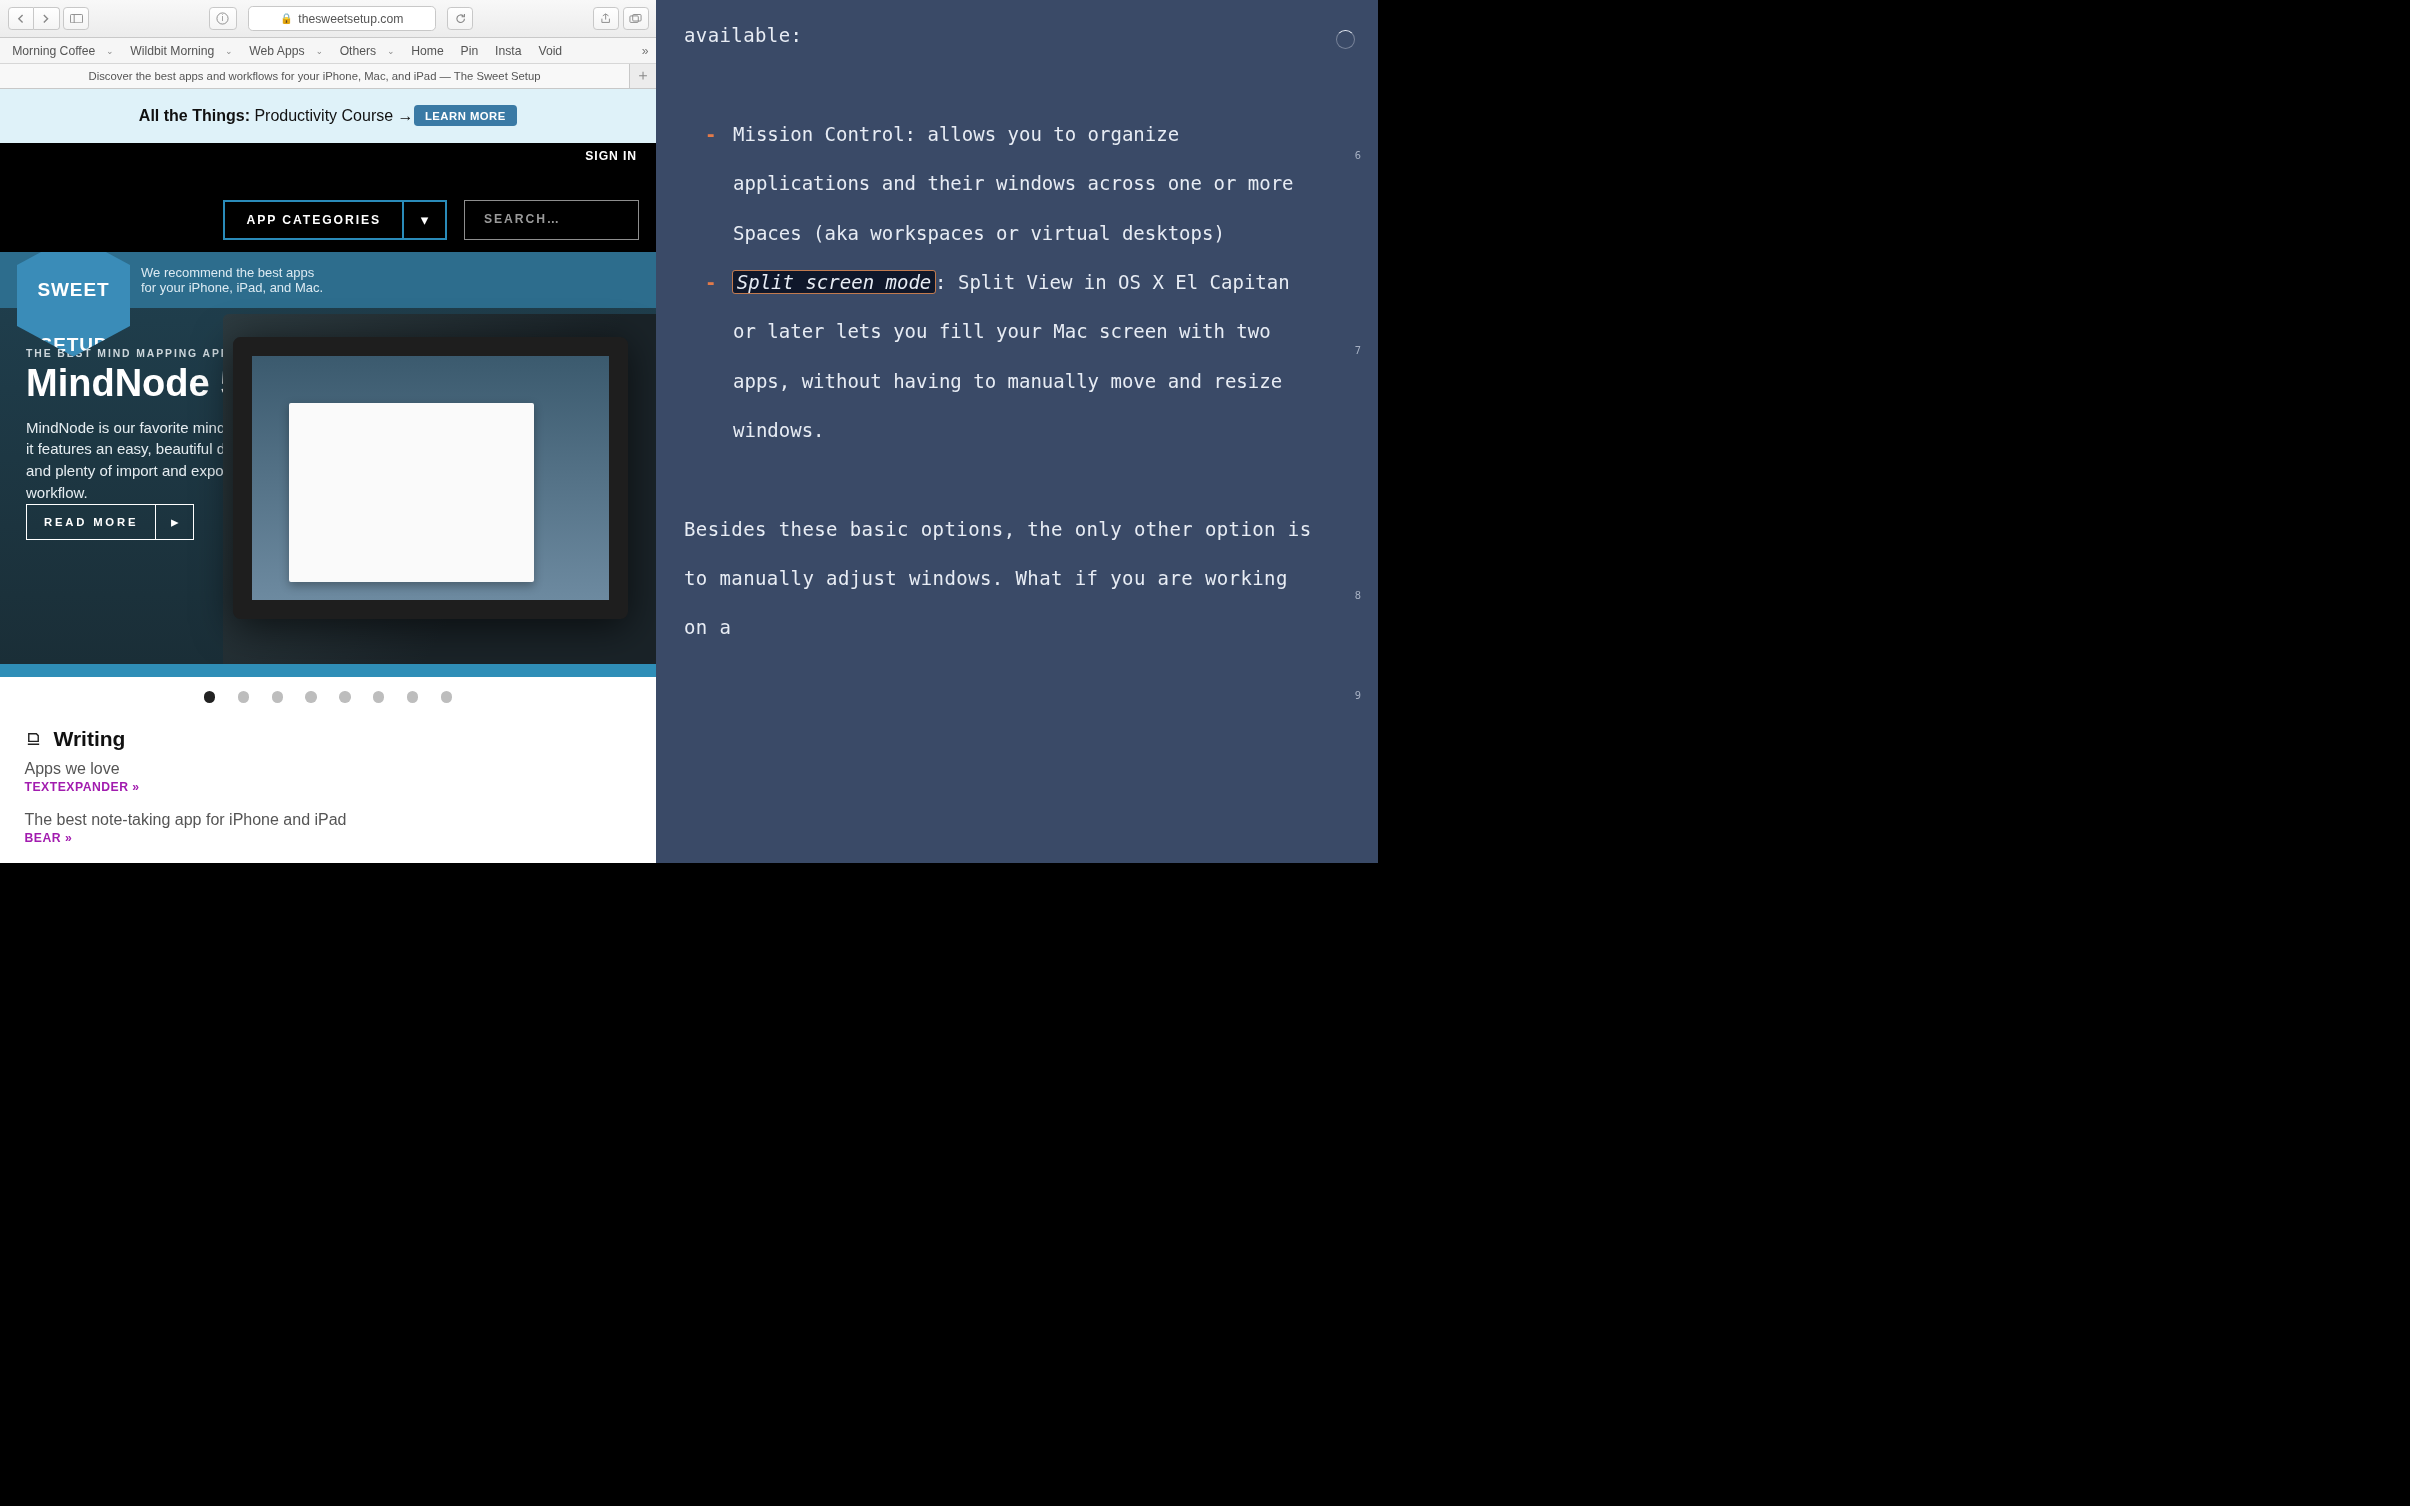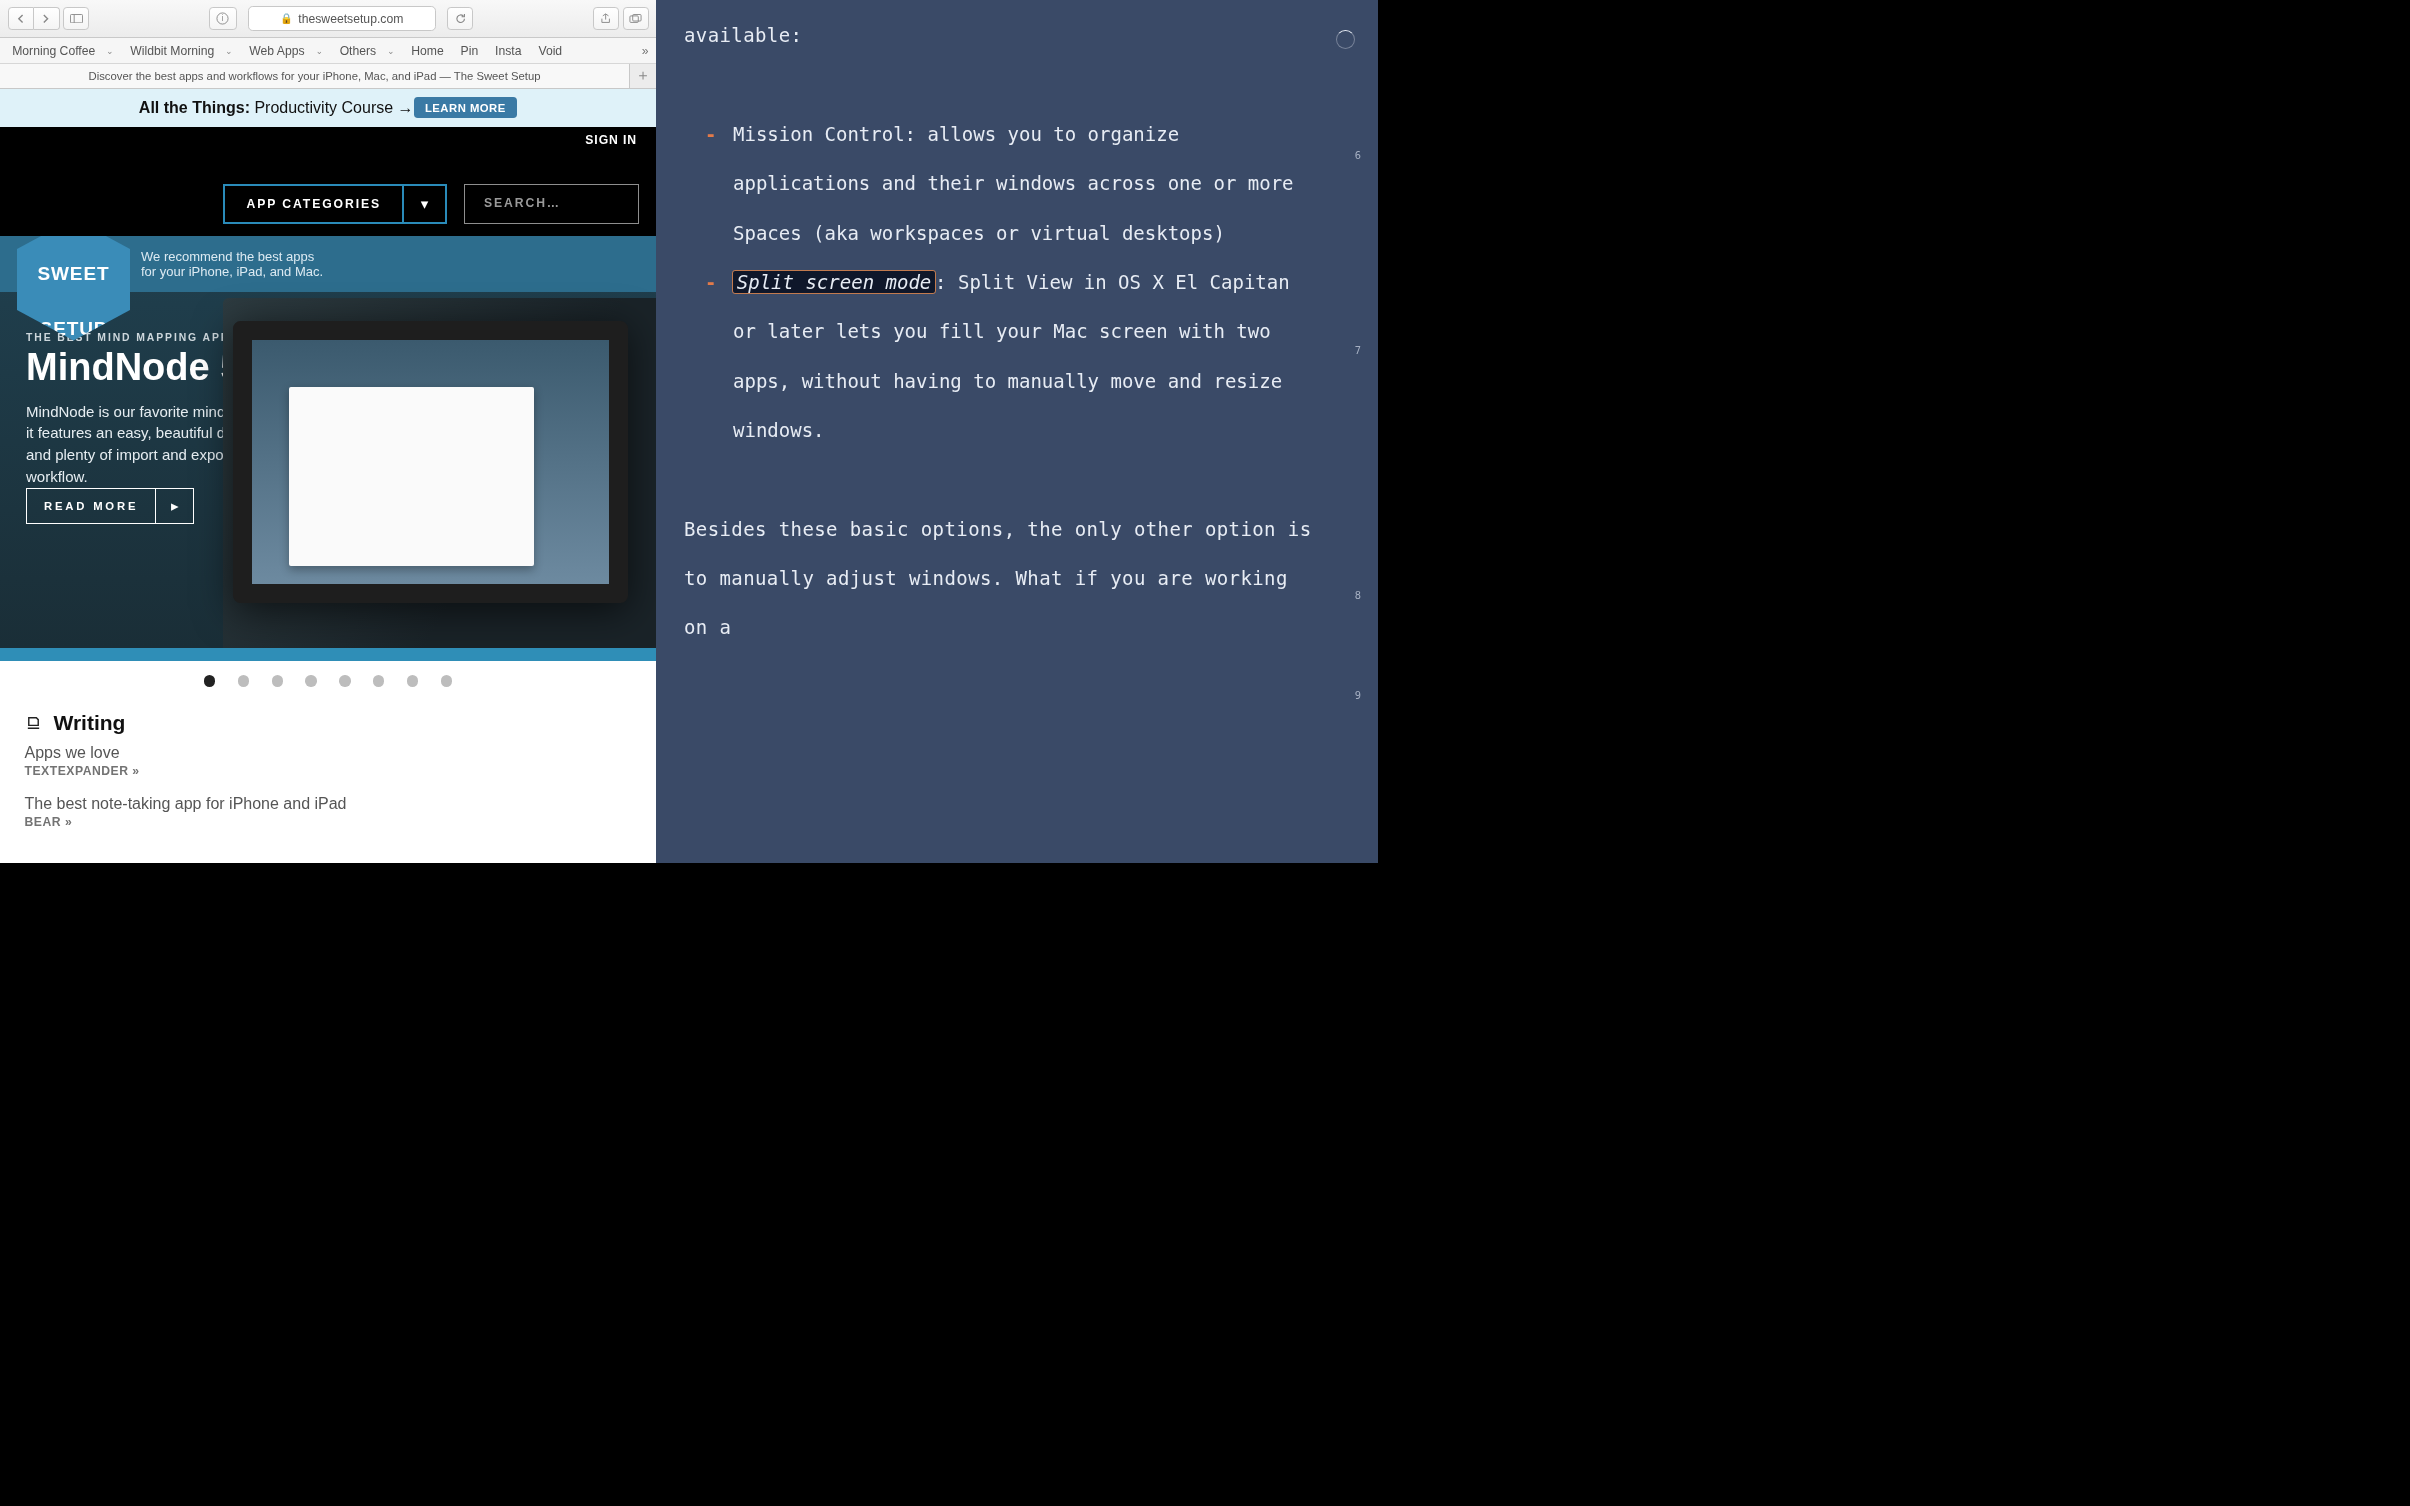--- a/index.html
+++ b/index.html
@@ -18,21 +18,21 @@
   .lock { font-size:10.4px; }
   .bookmarkbar { height:26px; background:#f6f6f6; border-bottom:0.9px solid #d7d7d7; display:flex; align-items:center; padding:0 7.5px; gap:7.5px; font-size:12.2px; color:#555;}
   .bm-item { display:flex; align-items:center; gap:11px; padding:1.9px 4.7px; border-radius:3.8px; cursor:default;}
   .bm-chev { font-size:8.5px; color:#888;}
   .bm-more { margin-left:auto; color:#777;}
   .tabstrip { height:24.5px; background:#ececec; border-bottom:0.9px solid #c8c8c8; display:flex; align-items:stretch;}
   .tab { flex:1; display:flex; align-items:center; justify-content:center; font-size:11.3px; color:#555; border-right:0.9px solid #c8c8c8; background:#f8f8f8;text-align:right;}
   .newtab { width:26px; display:flex; align-items:center; justify-content:center; color:#888;}
 
   .webview { flex:1; background:#fff; overflow:hidden; display:flex; flex-direction:column;}
-  .promo { height:38px; background:#dff2f9; display:flex; align-items:center; justify-content:center; gap:0; font-size:16px; color:#111;}
+  .promo { height:54px; background:#dff2f9; display:flex; align-items:center; justify-content:center; gap:0; font-size:16px; color:#111;}
   .promo b { font-weight:700; }
   .learn-btn { background:#3a7aa5; color:#fff; padding:4.7px 11.3px; border-radius:3.8px; font-size:11.3px; font-weight:700; letter-spacing:0.5px;}
   .blackbar { height:109px; background:#000; position:relative; display:flex; align-items:flex-end; justify-content:flex-end; padding:11.3px 17px 11.3px 17px; gap:15px; flex-direction:column;}
   .signin { position:absolute; top:6px; right:19px; color:#fff; font-size:12.2px; font-weight:700; letter-spacing:0.9px;}
   .catsearch { display:flex; gap:17px; align-self:flex-end; margin-top:auto; }
   .catbtn { display:flex; }
   .catbtn .lbl { border:2.8px solid #2a8bb9; background:#000; color:#fff; font-weight:800; letter-spacing:1.9px; font-size:12.2px; padding:11.3px 21px;}
   .catbtn .dd  { border:2.8px solid #2a8bb9; border-left:none; background:#000; width:43px; display:flex; align-items:center; justify-content:center; color:#fff;}
   .searchbox { border:1.9px solid #8e8e8e; background:#000; color:#9a9a9a; font-weight:800; letter-spacing:1.9px; font-size:12.2px; padding:11.3px 19px; width:175px; }
 
@@ -53,21 +53,21 @@
   .readmore .t { padding:11.3px 17px; font-size:11.3px; letter-spacing:2.8px; font-weight:700;}
   .readmore .a { border-left:1.9px solid #fff; width:38px; display:flex; align-items:center; justify-content:center;}
   .tealstrip { height:13px; background:#2f8eb7; }
   .dots { height:41px; display:flex; align-items:center; justify-content:center; gap:22.6px; }
   .dot { width:11.3px; height:11.3px; border-radius:50%; background:#bdbdbd; }
   .dot.active { background:#222; }
 
   .section { padding:9.4px 24.5px 0; }
   .section h2 { font-size:21px; font-weight:700; display:flex; align-items:center; gap:12px; color:#111;}
   .section .sub { margin-top:9.4px; font-size:16px; color:#555; }
-  .applink { color:#737373; font-weight:700; font-size:12.2px; letter-spacing:0.5px; margin-top:1.9px; display:block;}
+  .applink { color:#a21caf; font-weight:700; font-size:12.2px; letter-spacing:0.5px; margin-top:1.9px; display:block;}
   .editicon { width:17px; height:17px; color:#333; }
 
   
   .right { width:722px; height:863px; background:#3a4a67; color:#e7ecf4; font-family:"SFMono-Regular",Menlo,Consolas,monospace; position:relative; padding:0 66px 0 28px; overflow:hidden;}
   .para { font-size:19px; line-height:2.6; letter-spacing:0.4px; }
   .para-top { margin-top:-38px; }
   .ul { margin-left:21px; margin-top:49px;}
   .li { position:relative; padding-left:28px; font-size:19px; line-height:2.6; margin-bottom:0;}
   .li::before { content:"-"; color:#e27a49; position:absolute; left:0; top:0; font-weight:700;}
   .hl { background:#0f172a; outline:0.9px solid #c27a4e; padding:0 3.8px; border-radius:1.9px;font-style:italic;}

